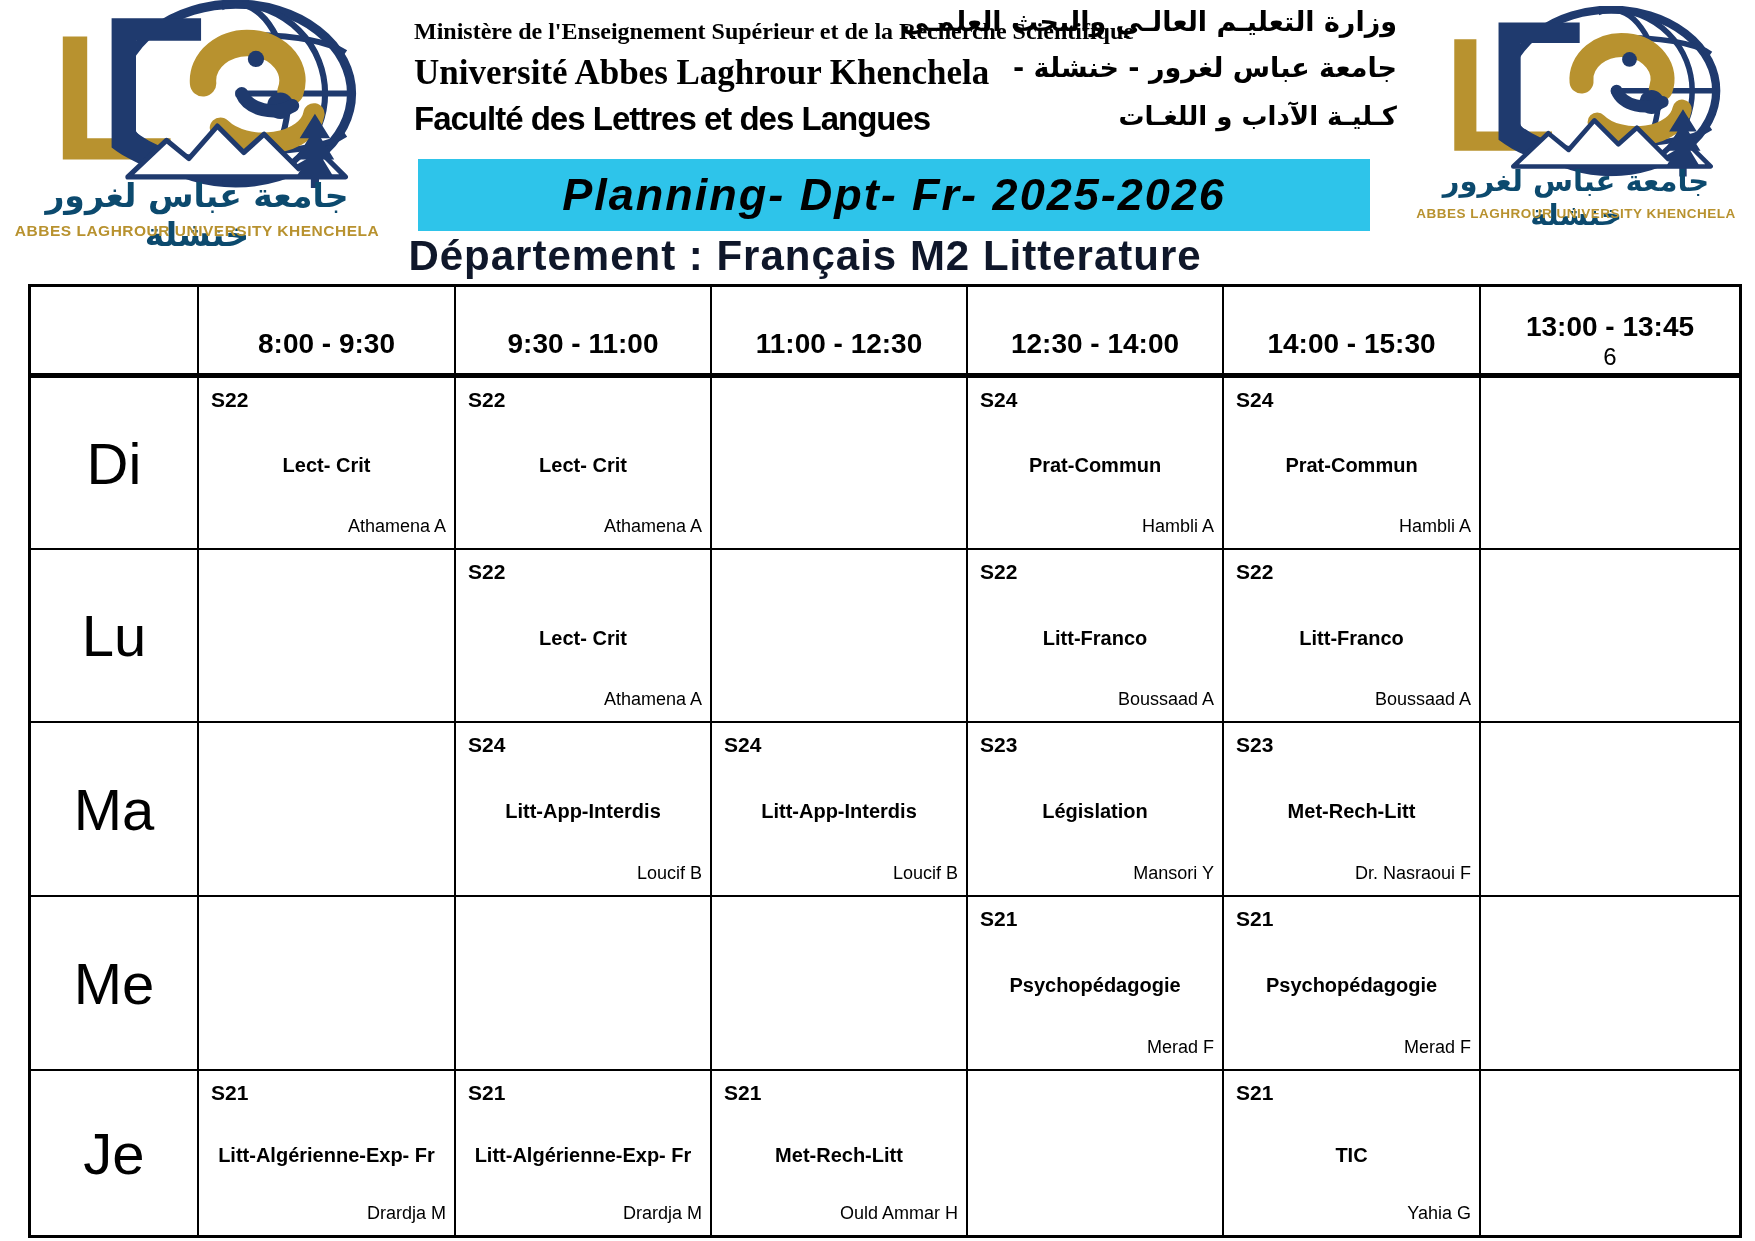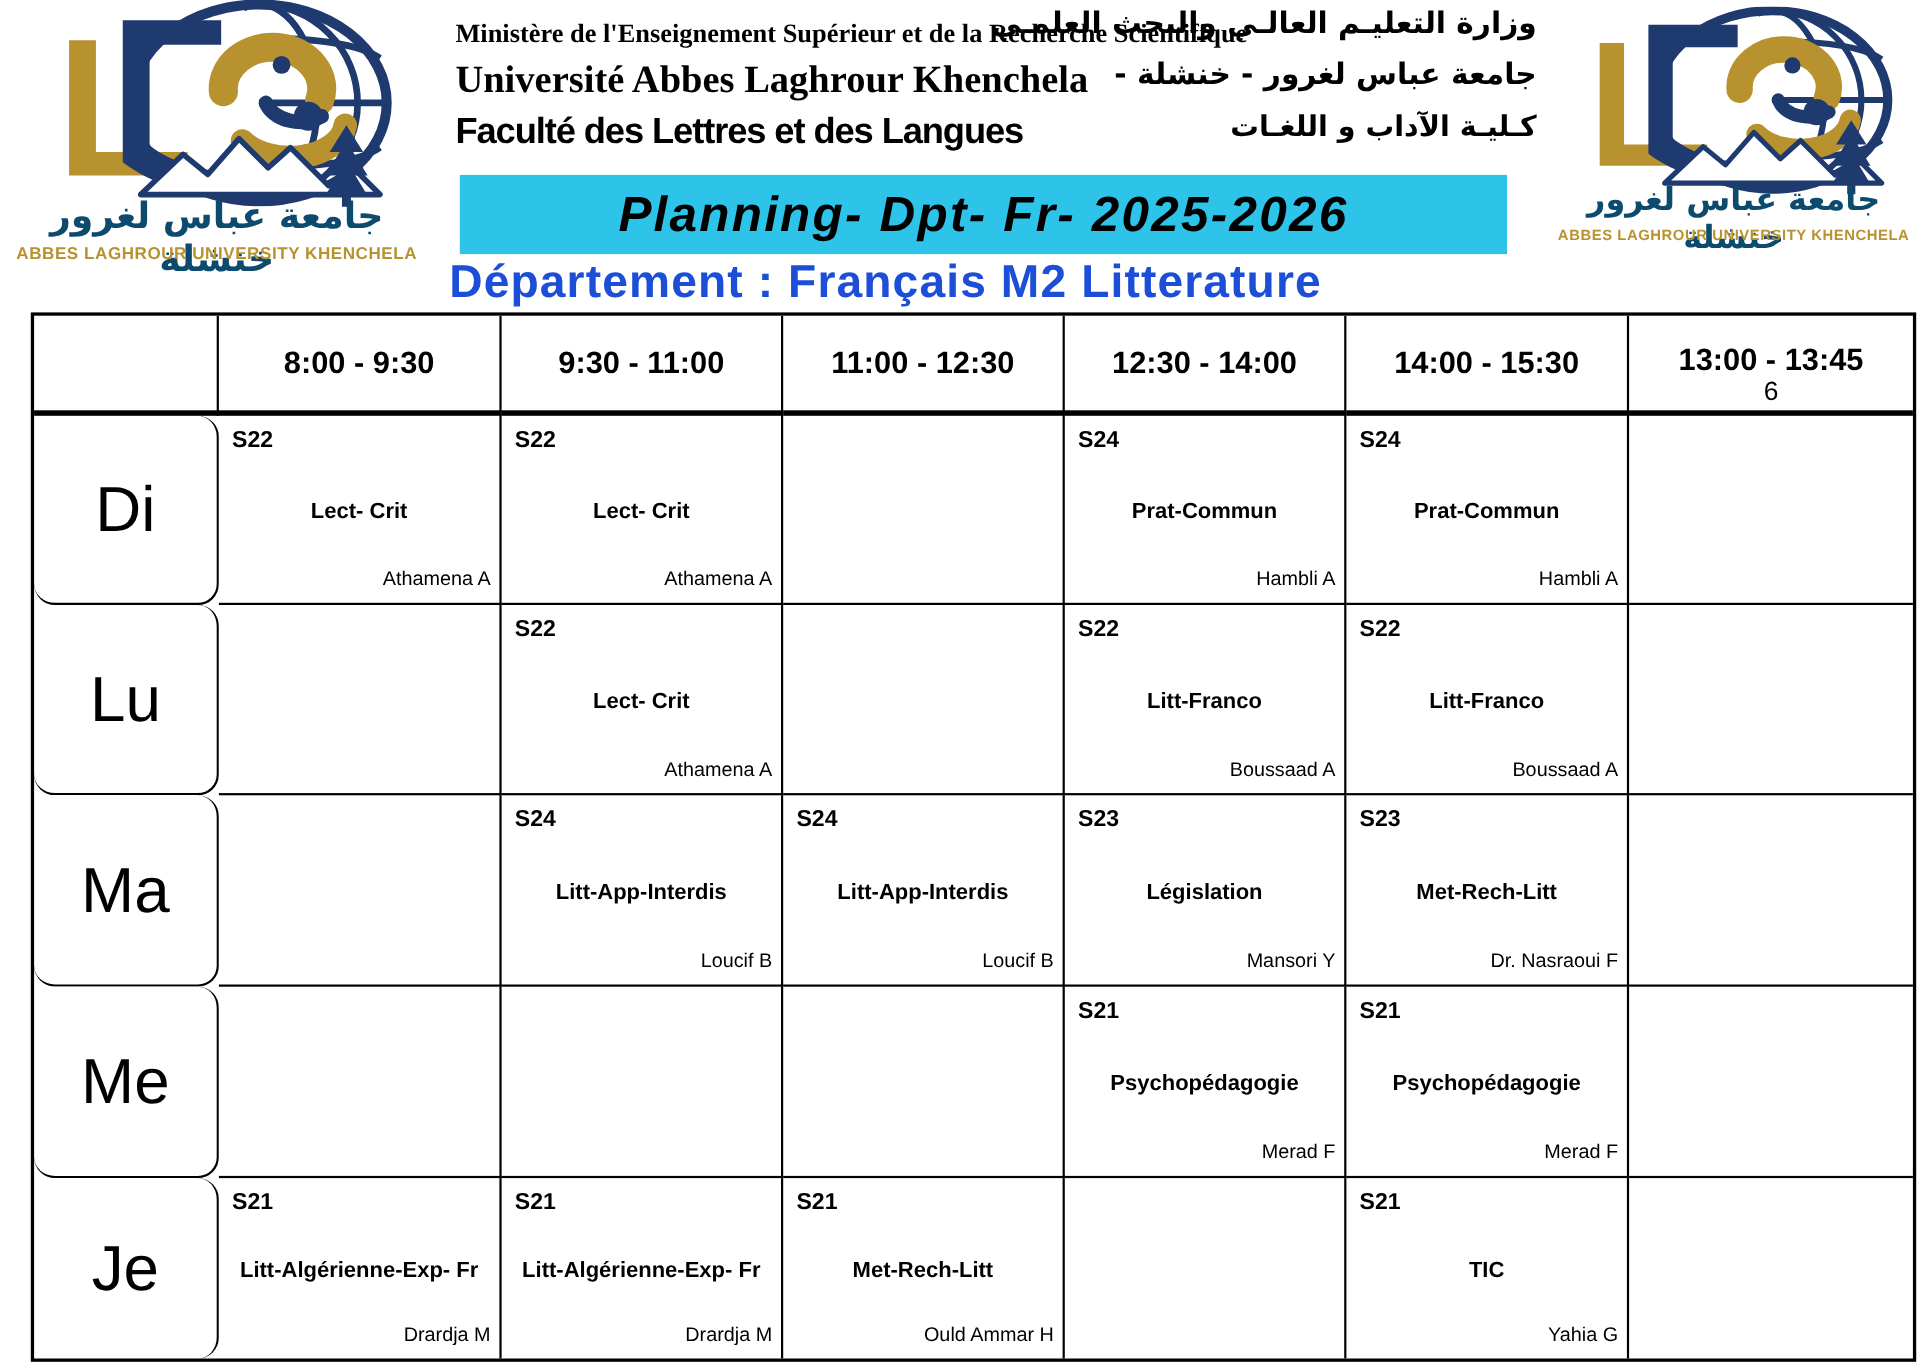--- a/index.html
+++ b/index.html
@@ -43,26 +43,26 @@
   .timetable{position:absolute;left:28px;top:284px;width:1708px;height:948px;
         border:3px solid #000;display:grid;
         grid-template-columns:168px 257px 256px 256px 256px 257px 258px;
         grid-template-rows:91px 172px 173px 174px 174px 164px;
         background:#fff;}
   .cell{border-right:2px solid #000;border-bottom:2px solid #000;box-sizing:border-box;
         position:relative;overflow:hidden;justify-content:space-between;}
   .cell.last-col{border-right:none;}
   .cell.last-row{border-bottom:none;}
   .cell.hdr{border-bottom:5px solid #000;display:flex;flex-direction:column;
-        align-items:center;justify-content:flex-end;padding-bottom:27px;}
+        align-items:center;justify-content:flex-end;padding-bottom:13px;}
   .cell.hdr.with-note{padding-bottom:2px;}
   .time-label{font-weight:bold;font-size:28px;}
   .slot-note{font-size:24px;line-height:28px;}
   .cell.day{display:flex;align-items:center;justify-content:center;
-        font-size:58px;font-weight:400;border-right:2px solid #000;border-radius:19px;}
+        font-size:58px;font-weight:400;border-right:2px solid #000;}
   .cell.slot{display:flex;flex-direction:column;}
   .room{font-weight:bold;font-size:21px;padding:10px 0 0 12px;min-height:26px;}
   .course{font-weight:bold;font-size:20px;text-align:center;margin:auto 8px;
         line-height:34px;overflow-wrap:anywhere;}
   .teacher{font-size:18px;text-align:right;padding:0 8px 8px 0;min-height:24px;}
 </style>
 </head>
 <body>
 
 <svg width="0" height="0" style="position:absolute">
@@ -126,21 +126,21 @@
   <div class="ar-head">
     <div class="a1">وزارة التعليـم العالـي والبحث العلمـي</div>
     <div class="a2">جامعة عباس لغرور - خنشلة -</div>
     <div class="a3">كـليـة الآداب و اللغـات</div>
   </div>
 
   <div class="banner" id="banner" style="background: rgb(46, 196, 234); margin-left: 15px;">
     <span class="banner-text">Planning- Dpt- Fr- 2025-2026</span>
   </div>
 
-  <div class="dept-title" id="dept-title" style="color: #1d4ed8;">Département : Français  M2 Litterature</div>
+  <div class="dept-title" id="dept-title" style="color: #0f172a;">Département : Français  M2 Litterature</div>
 
   <div class="timetable" id="timetable">
       <div class="cell hdr"></div>
       <div class="cell hdr">
         <div class="time-label">8:00 - 9:30</div>
       </div>
       <div class="cell hdr">
         <div class="time-label">9:30 - 11:00</div>
       </div>
       <div class="cell hdr">

